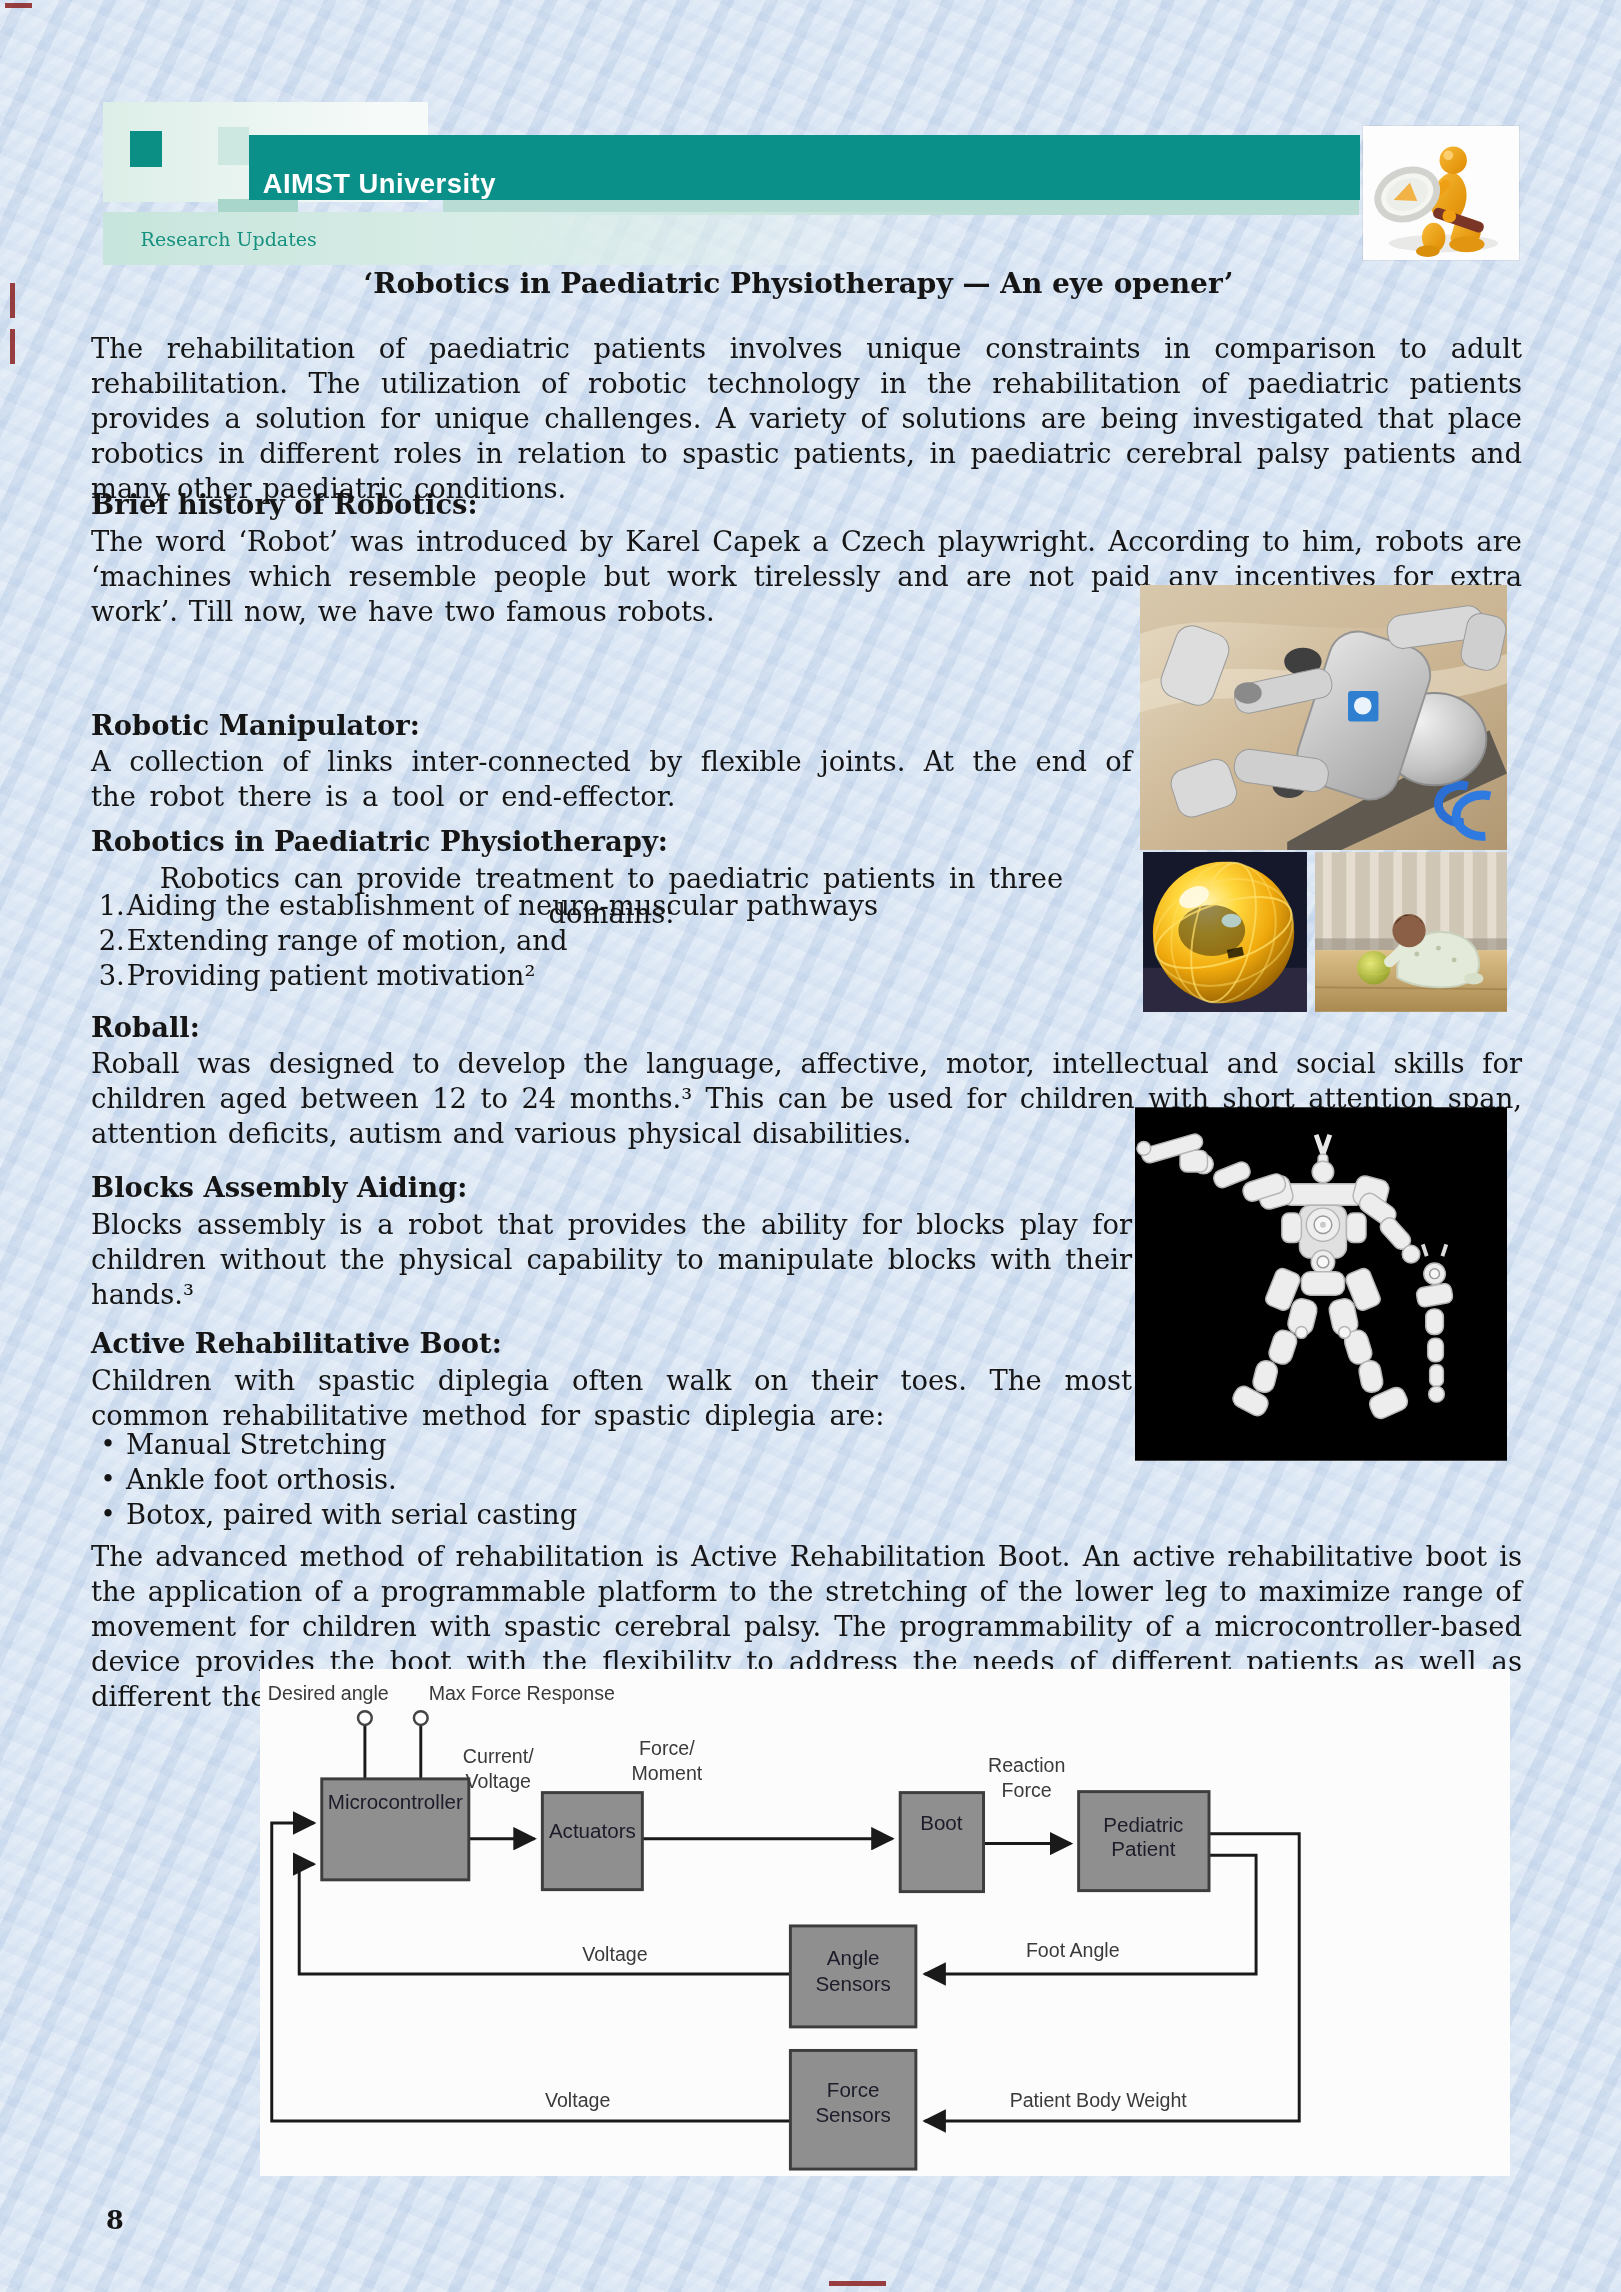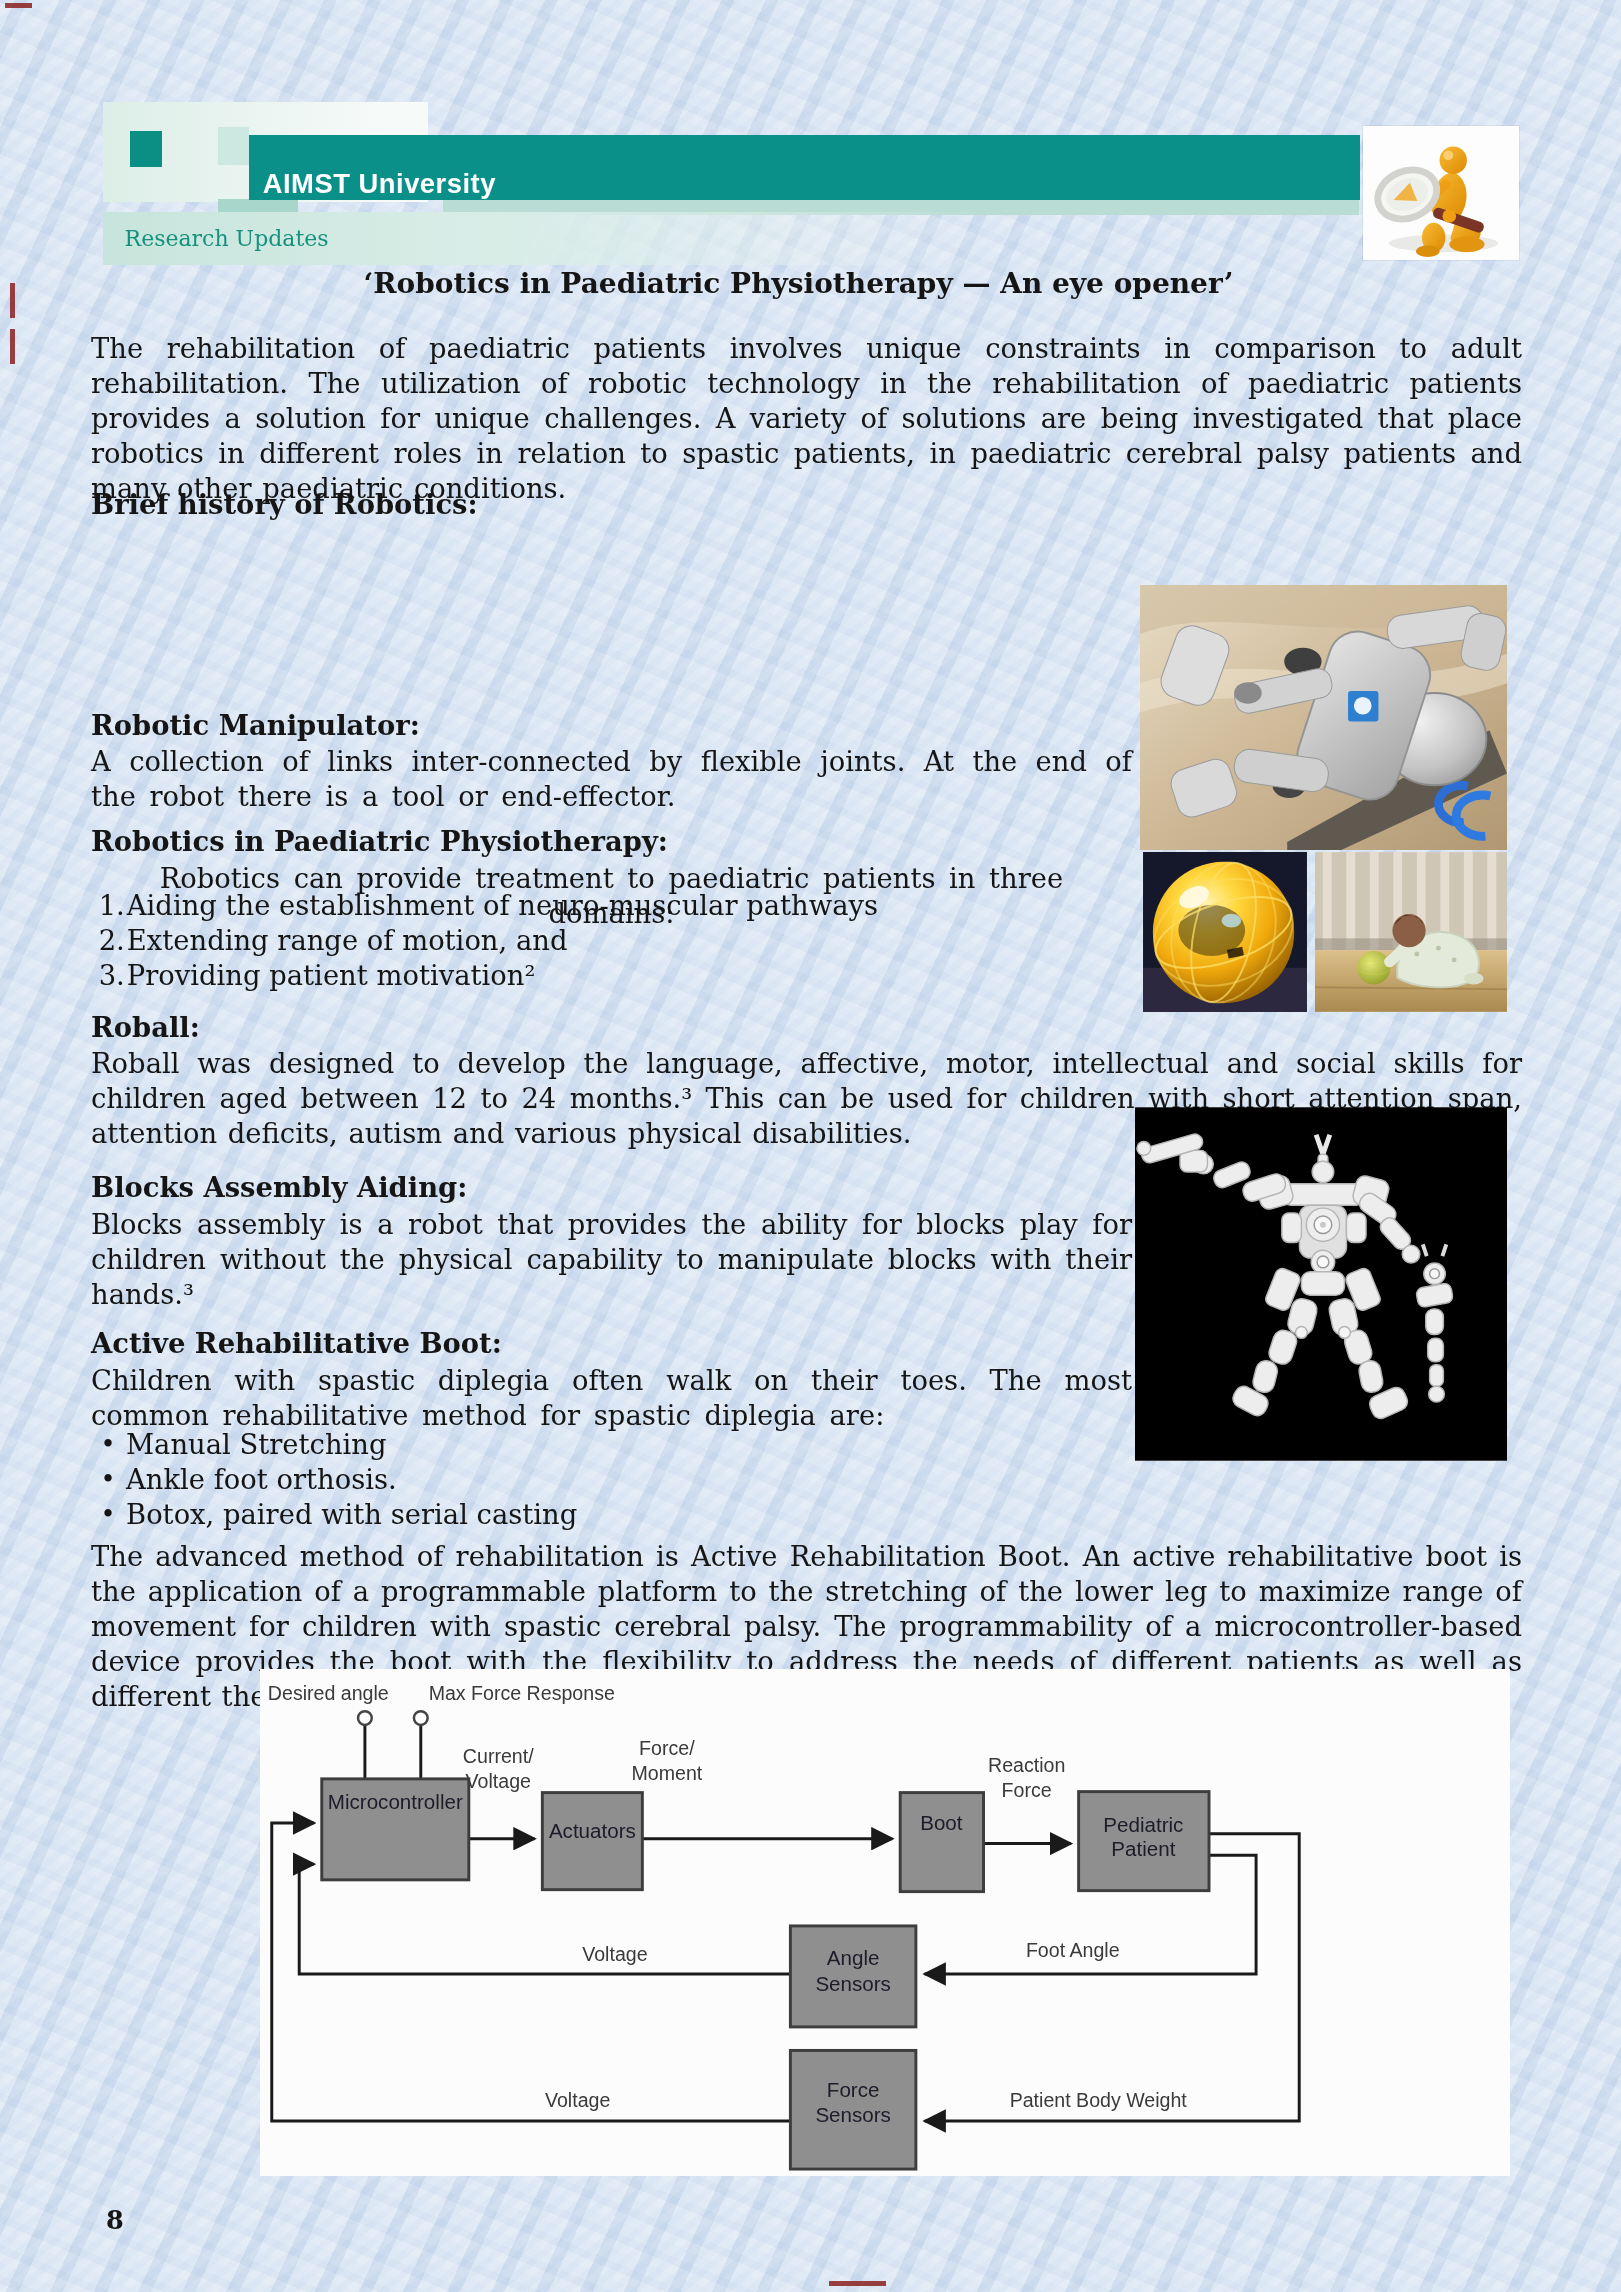--- a/index.html
+++ b/index.html
@@ -15,21 +15,21 @@
   .hdr-pale{left:103px;top:102px;width:325px;height:100px;background:linear-gradient(90deg,#dcEEe7,#f6faf8 85%);}
   .sq-dark{left:130px;top:131px;width:32px;height:36px;background:#0b8f85;}
   .sq-light-top{left:218px;top:127px;width:31px;height:38px;background:#cde8e0;}
   .sq-mid{left:218px;top:199px;width:80px;height:32px;background:#a9d6cb;}
   .teal-bar{left:249px;top:135px;width:1111px;height:65px;background:#0a9089;display:flex;align-items:flex-end;}
   .teal-strip{left:443px;top:200px;width:916px;height:14.7px;background:#b9ddd5;}
   .aimst{font-family:"Liberation Sans",sans-serif;font-weight:bold;color:#ffffff;font-size:27.4px;padding-left:13.7px;letter-spacing:0.5px;}
   .ru-band{left:103px;top:212px;width:887px;height:53px;
     background:linear-gradient(90deg,#c7e5dc 0%,#d9ede7 45%,rgba(233,243,240,0.35) 78%,rgba(233,243,240,0) 100%);
     display:flex;align-items:center;}
-  .ru-label{color:#17917f;font-size:22px;padding-left:21.6px;}
+  .ru-label{color:#17917f;font-size:19px;padding-left:21.6px;margin-left:16px;}
   .logo-panel{left:1363px;top:126px;width:156px;height:134px;background:#fdfdfd;box-shadow:0 0 0 1px rgba(0,0,0,0.05);}
   
   .col{left:83px;width:1431px;}
   .title{top:267px;text-align:center;font-weight:bold;font-size:28px;}
   p,.h{margin:8px;font-size:27.4px;line-height:35px;}
   p{text-align:justify;word-spacing:2px;}
   .h{font-weight:bold;}
   .narrow{width:1041px;word-spacing:4.9px;}
   ul.blist{margin:0;padding:0;list-style:none;}
   ul.blist li{position:relative;padding-left:43px;font-size:27.4px;line-height:35px;}
@@ -94,20 +94,21 @@
       <rect x="72" y="82" width="54" height="11" rx="5" transform="rotate(19 72 87)" fill="#7a3526"></rect>
       <circle cx="88" cy="92" r="7" fill="#ef9f13"></circle>
     </svg>
   </div>
 
   <div class="abs col title">‘Robotics in Paediatric Physiotherapy — An eye opener’</div>
 
   <p class="abs col" style="top:323px;">The rehabilitation of paediatric patients involves unique constraints in comparison to adult rehabilitation. The utilization of robotic technology in the rehabilitation of paediatric patients provides a solution for unique challenges. A variety of solutions are being investigated that place robotics in different roles in relation to spastic patients,  in paediatric cerebral palsy patients and many other paediatric conditions.</p>
 
   <div class="abs col h" style="top:479px;">Brief history of Robotics:</div>
+  <p class="abs col" style="top:516px;">The word ‘Robot’ was introduced by Karel Capek a Czech playwright. According to him, robots are ‘machines which resemble people but work tirelessly and are not paid any incentives for extra work’. Till now, we have two famous robots.</p>
 
   <div class="abs col h" style="top:700px;">Robotic Manipulator:</div>
   <p class="abs col narrow" style="top:736px;">A collection of links inter-connected by flexible joints. At the end of the robot there is a tool or end-effector.</p>
 
   <div class="abs col h" style="top:816px;">Robotics in Paediatric Physiotherapy:</div>
   <p class="abs col narrow" style="top:853px;text-align:center;">Robotics can provide treatment to paediatric patients in three domains:</p>
   <ol class="abs col nlist" style="top:888px;width:1029px;">
     <li><span class="num">1.</span><span>Aiding the establishment of neuro-muscular pathways</span></li>
     <li><span class="num">2.</span><span>Extending range of motion, and</span></li>
     <li><span class="num">3.</span><span>Providing patient motivation²</span></li>

